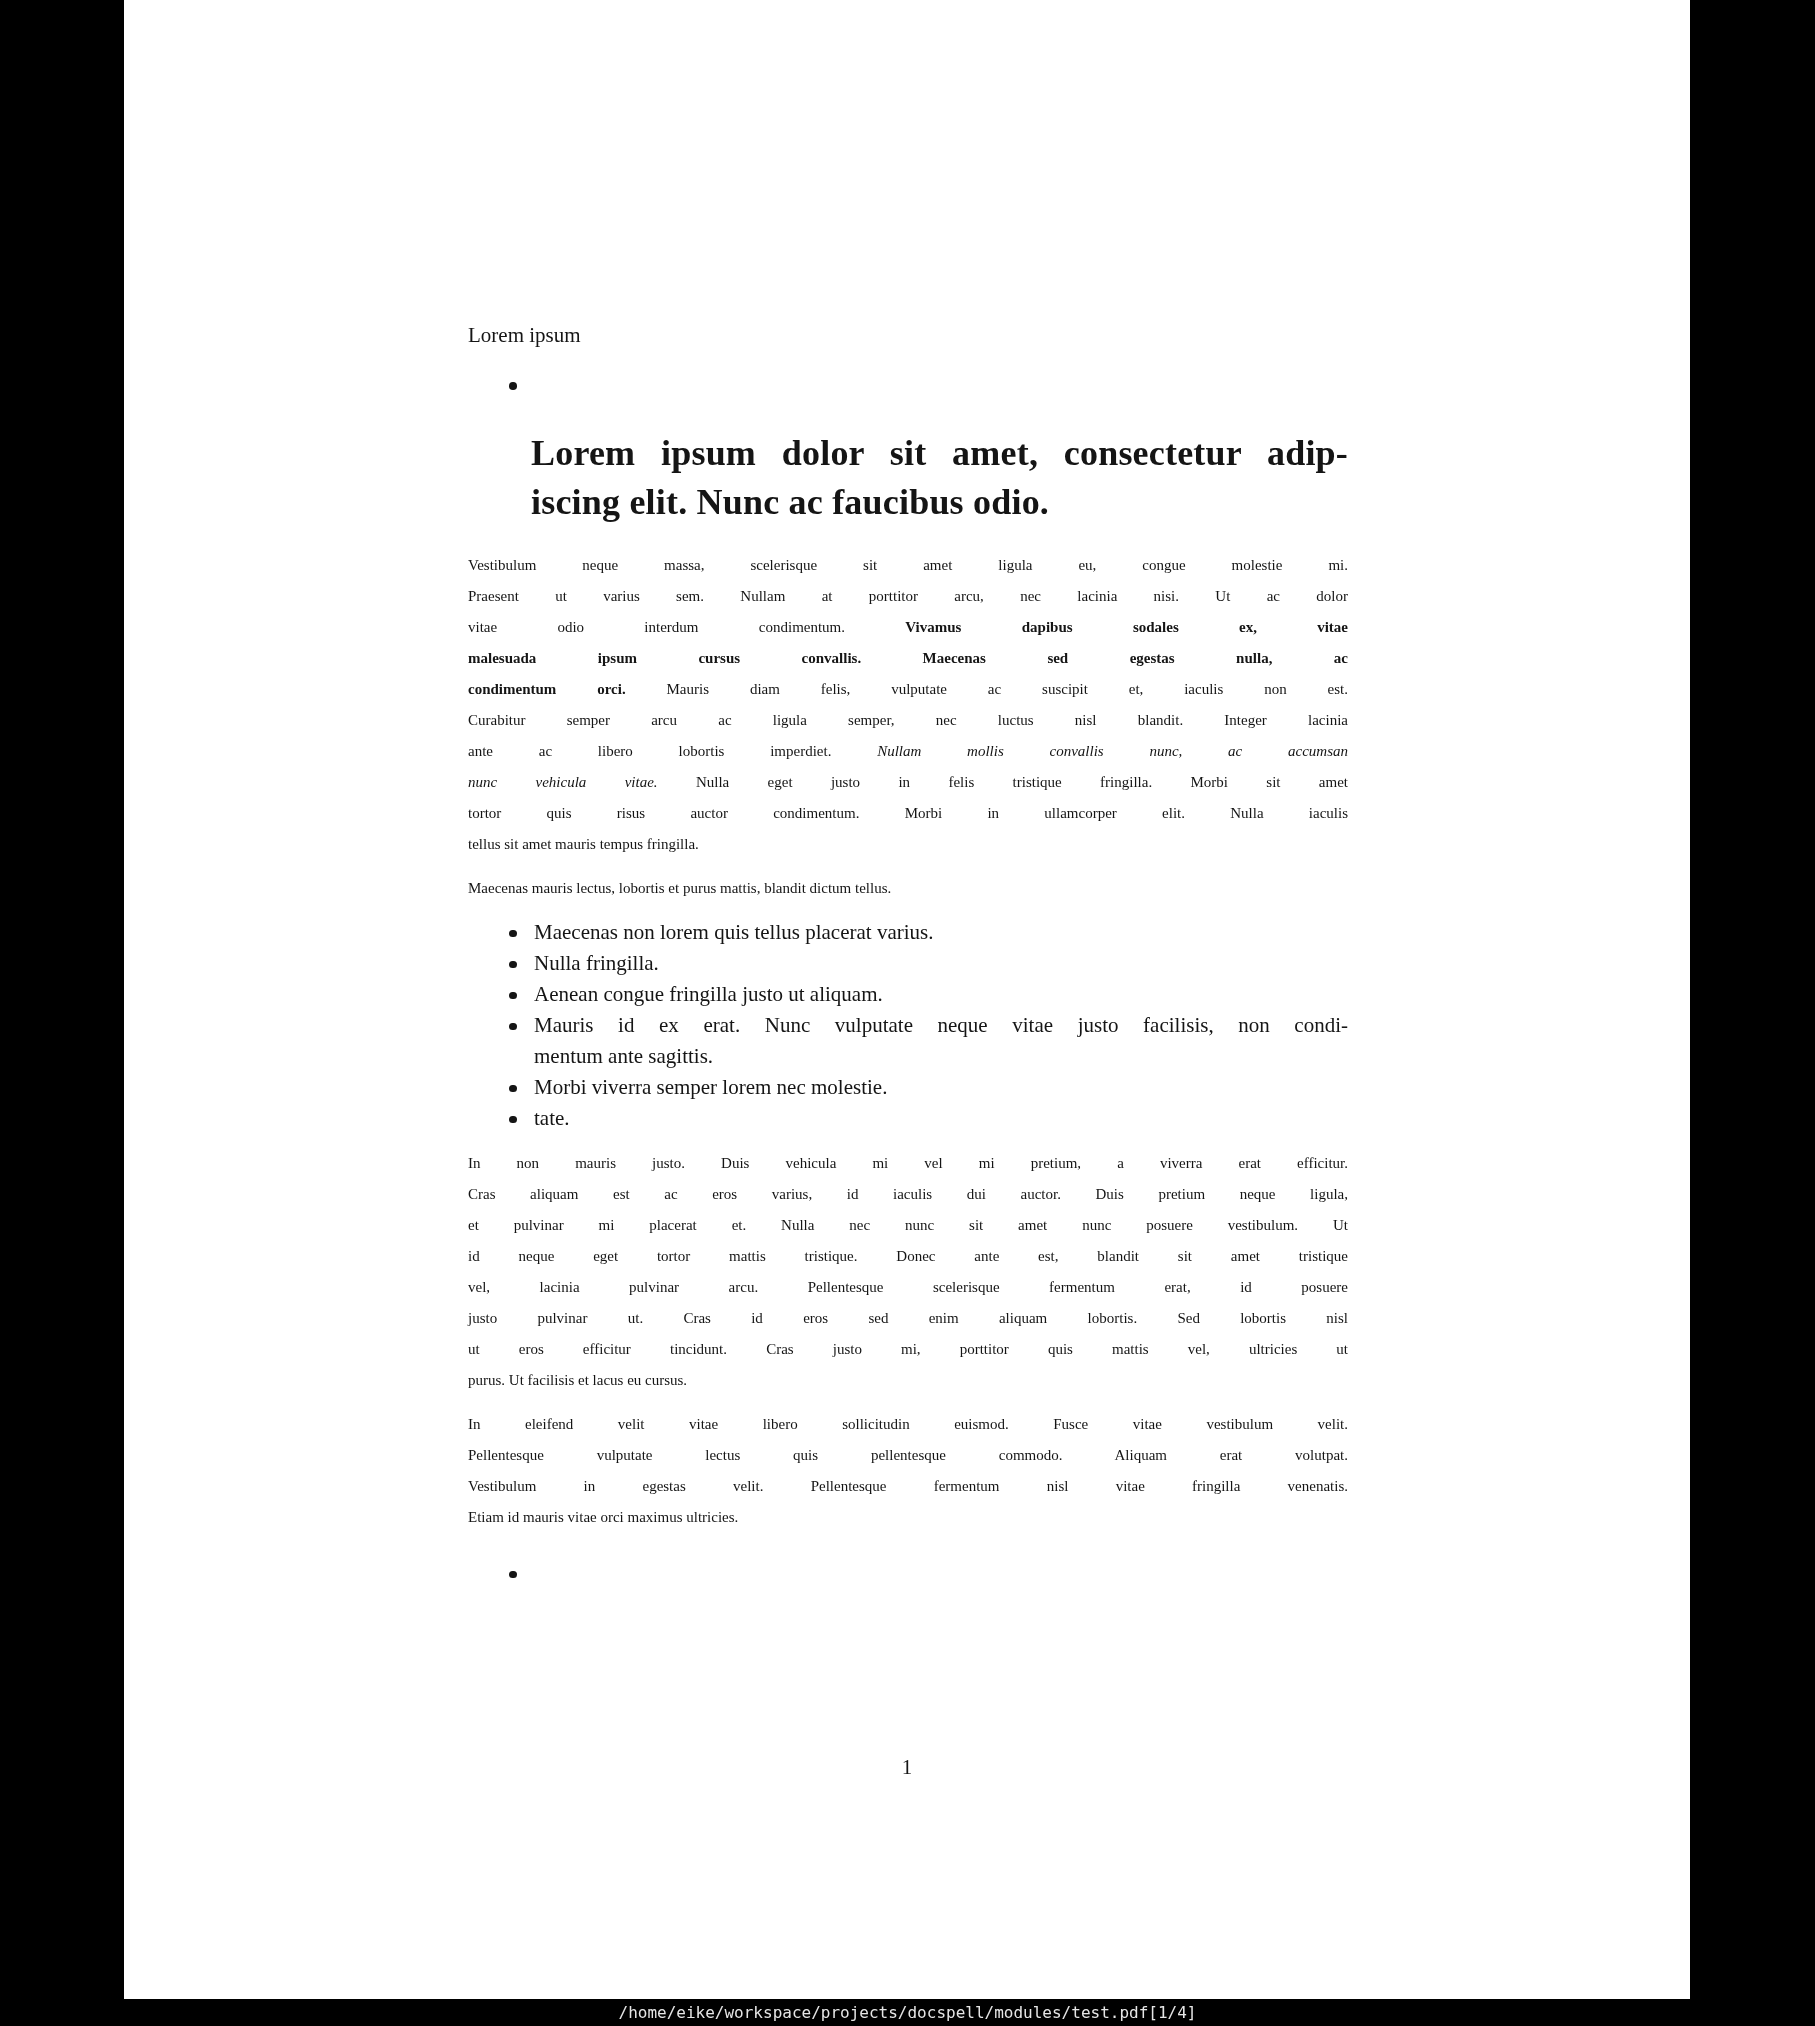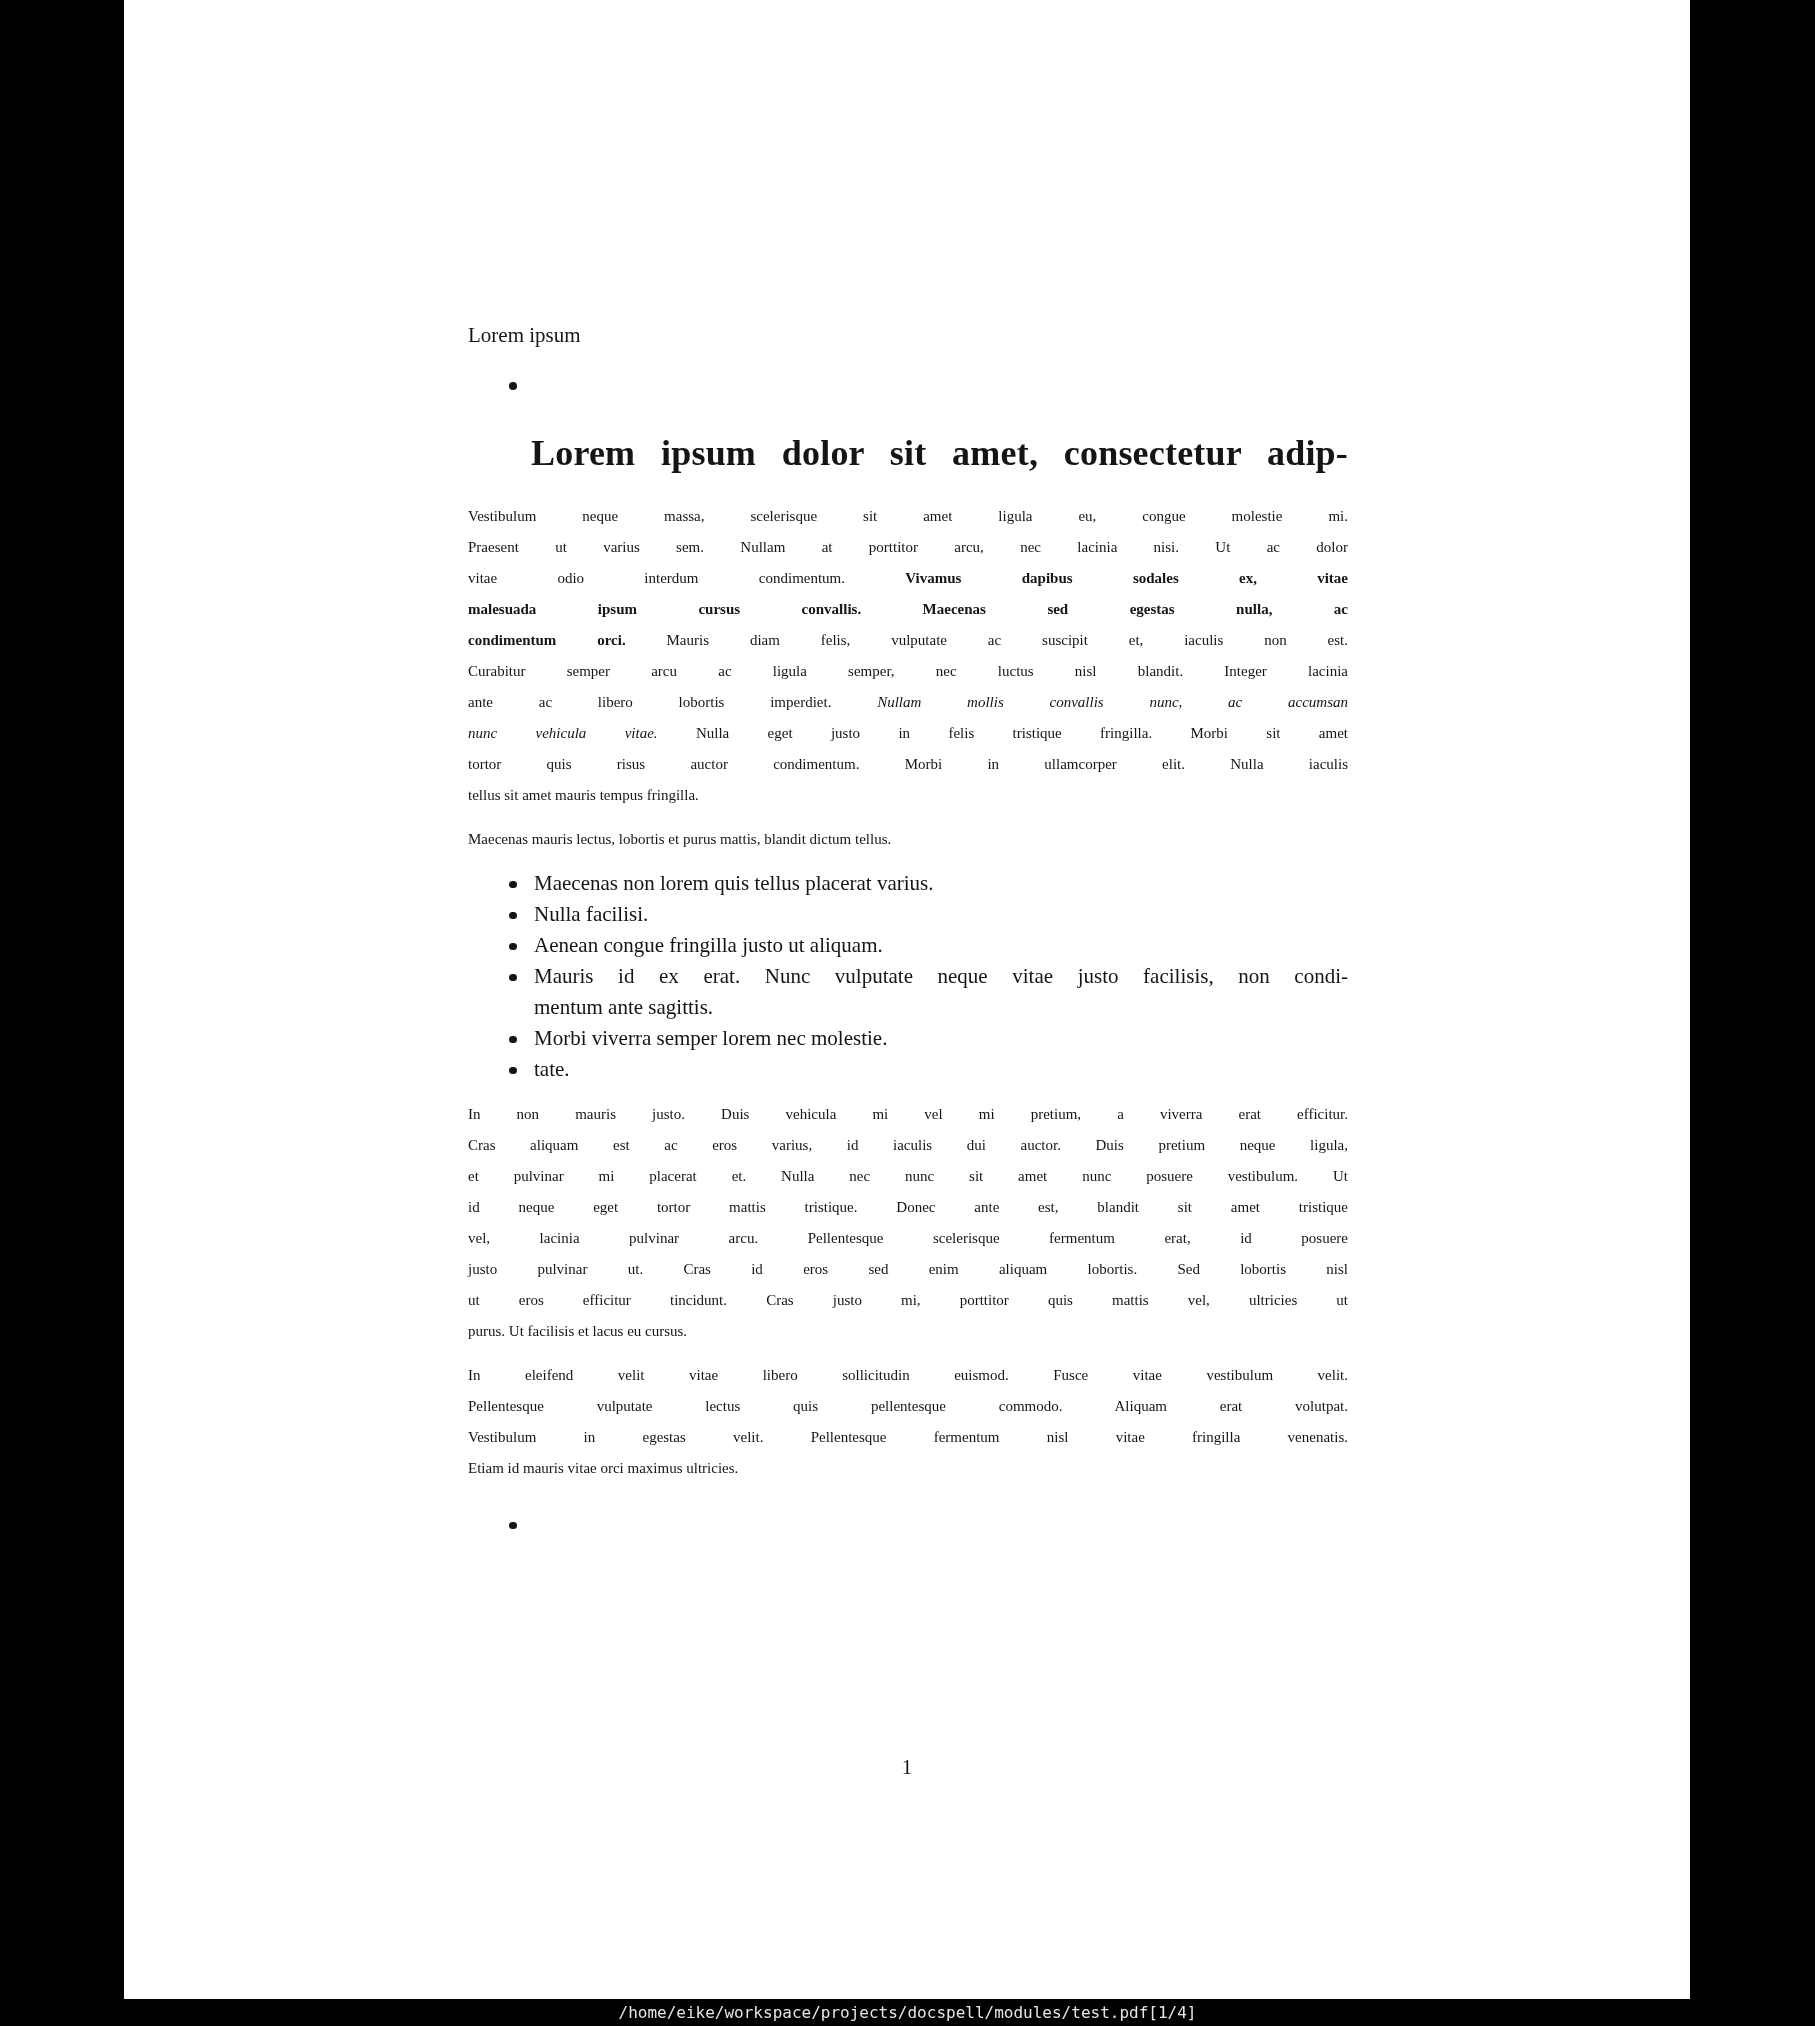--- a/index.html
+++ b/index.html
@@ -103,20 +103,21 @@
 
 <div class="viewport">
   <div class="pdf-page">
     <div class="content">
         <div class="intro">Lorem ipsum</div>
         <div class="bullet-row">
           <span class="bullet-dot"></span>
         </div>
         <div class="heading">
           <div class="line"><span class="run-n">Lorem ipsum dolor sit amet, consectetur adip-</span></div>
+          <div class="line last"><span class="run-n">iscing elit. Nunc ac faucibus odio.</span></div>
         </div>
         <div class="para first">
           <div class="line"><span class="run-n">Vestibulum neque massa, scelerisque sit amet ligula eu, congue molestie mi.</span></div>
           <div class="line"><span class="run-n">Praesent ut varius sem. Nullam at porttitor arcu, nec lacinia nisi. Ut ac dolor</span></div>
           <div class="line"><span class="run-n">vitae odio interdum condimentum. </span><span class="run-b">Vivamus dapibus sodales ex, vitae</span></div>
           <div class="line"><span class="run-b">malesuada ipsum cursus convallis. Maecenas sed egestas nulla, ac</span></div>
           <div class="line"><span class="run-b">condimentum orci.</span><span class="run-n"> Mauris diam felis, vulputate ac suscipit et, iaculis non est.</span></div>
           <div class="line"><span class="run-n">Curabitur semper arcu ac ligula semper, nec luctus nisl blandit. Integer lacinia</span></div>
           <div class="line"><span class="run-n">ante ac libero lobortis imperdiet. </span><span class="run-i">Nullam mollis convallis nunc, ac accumsan</span></div>
           <div class="line"><span class="run-i">nunc vehicula vitae.</span><span class="run-n"> Nulla eget justo in felis tristique fringilla. Morbi sit amet</span></div>
@@ -126,21 +127,21 @@
         <div class="para">
           <div class="line last"><span class="run-n">Maecenas mauris lectus, lobortis et purus mattis, blandit dictum tellus.</span></div>
         </div>
         <div class="blist">
           <div class="bitem">
             <span class="bullet-dot"></span>
             <div class="line last"><span class="run-n">Maecenas non lorem quis tellus placerat varius.</span></div>
           </div>
           <div class="bitem">
             <span class="bullet-dot"></span>
-            <div class="line last"><span class="run-n">Nulla facilisi.</span></div>
+            <div class="line last"><span class="run-n">Nulla fringilla.</span></div>
           </div>
           <div class="bitem">
             <span class="bullet-dot"></span>
             <div class="line last"><span class="run-n">Aenean congue fringilla justo ut aliquam.</span></div>
           </div>
           <div class="bitem">
             <span class="bullet-dot"></span>
             <div class="line"><span class="run-n">Mauris id ex erat. Nunc vulputate neque vitae justo facilisis, non condi-</span></div>
             <div class="line last"><span class="run-n">mentum ante sagittis.</span></div>
           </div>

